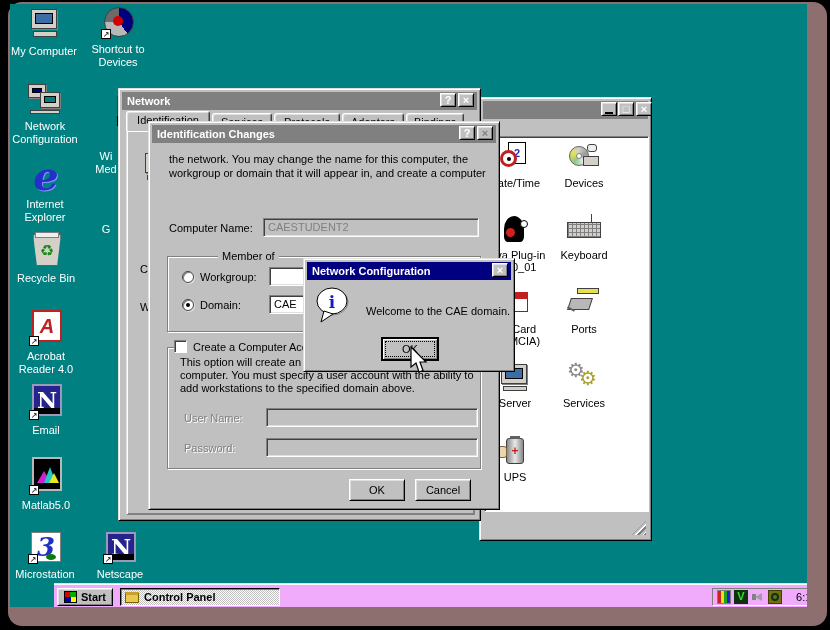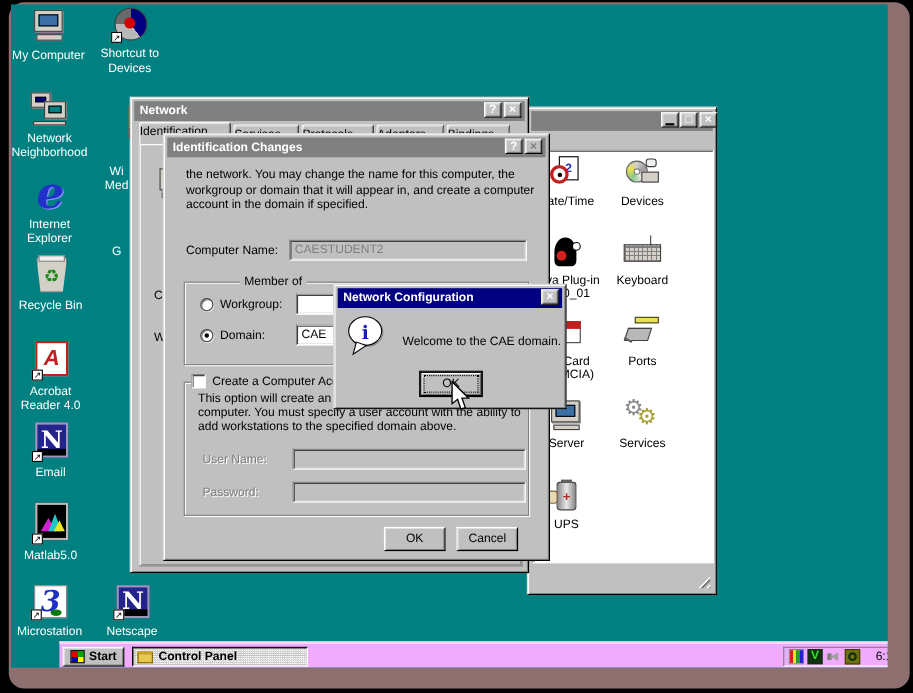--- a/index.html
+++ b/index.html
@@ -60,21 +60,21 @@
     background-size:2px 2px; border-top:1px solid #000; border-left:1px solid #000;
     border-bottom:1px solid #fff; border-right:1px solid #fff;
     box-shadow: inset 1px 1px 0 #808080; display:flex; align-items:center; }
   .tray { border-top:1px solid #808080; border-left:1px solid #808080;
     border-bottom:1px solid #fff; border-right:1px solid #fff; display:flex; align-items:center; }
   .flag { width:13px; height:12px; background: conic-gradient(#0a0 0 25%, #ff0 0 50%, #00a 0 75%, #d00 0);
     border:1px solid #000; }
   .tab { position:absolute; background:#c0c0c0; border-top:1px solid #fff; border-left:1px solid #fff;
     border-right:1px solid #404040; border-radius:3px 3px 0 0;
     box-shadow: inset 1px 1px 0 #dfdfdf, inset -1px 0 0 #808080;
-    text-align:left; font-size:11px; padding-top:2px; }
+    text-align:center; font-size:11px; padding-top:2px; }
   .focus-dotted { outline:1px dotted #000; outline-offset:-4px; }
   .triangle-l { width:0; height:0; border-top:4px solid transparent; border-bottom:4px solid transparent; }
 </style>
 </head>
 <body>
 
 <div id="bezel" class="abs"></div>
 <div id="screen" class="abs">
 
   <div class="dicon" style="left:-2px;top:5px">
@@ -101,21 +101,21 @@
     <div class="art">
       <div class="mini-monitor" style="left:0;top:0;width:18px;height:14px">
           <div class="mini-screen" style="background:#000080"></div>
         </div>
       <div class="mini-monitor" style="left:12px;top:8px;width:20px;height:16px">
           <div class="mini-screen" style="background:#008080"></div>
         </div>
       <div class="mini-base" style="left:2px;top:26px;width:30px;height:4px"></div>
     </div>
     <div class="icon-label">Network</div>
-    <div class="icon-label">Neighborhood</div>
+    <div class="icon-label">Configuration</div>
   </div>
 
   <div class="dicon" style="left:60px;top:92px">
     <div class="art" style="margin-bottom:22px">
       <div class="tile" style="left:28px;top:0;width:18px;height:26px;background:#d8c840;border:1px solid #404040"></div>
       <div class="shortcut-badge" style="left:28px;bottom:2px">↗</div>
     </div>
     <div class="icon-label">Wi</div>
     <div class="icon-label">Med</div>
   </div>
@@ -324,21 +324,20 @@
       <div class="abs btn tb-btn" style="right:21px;top:1px">
           <span>?</span>
         </div>
       <div class="abs btn tb-btn" style="right:3px;top:1px;color:#808080">
           <span>×</span>
         </div>
     </div>
     <div class="abs" style="left:20px;top:31px;line-height:13.5px">
       <div>the network.  You may change the name for this computer, the</div>
       <div>workgroup or domain that it will appear in, and create a computer</div>
-      <div>account in the domain if specified.</div>
     </div>
     <div class="abs" style="left:20px;top:100px">Computer Name:</div>
     <div class="abs tfield disabled" style="left:114px;top:96px;width:216px;height:19px">CAESTUDENT2</div>
 
     <div class="abs group" style="left:18px;top:134px;width:314px;height:76px">
       <span class="legend">Member of</span>
       <div class="abs radio" style="left:14px;top:14px;position:absolute"></div>
       <div class="abs" style="left:32px;top:14px">Workgroup:</div>
       <div class="abs tfield" style="left:101px;top:10px;width:150px;height:19px"></div>
       <div class="abs radio sel" style="left:14px;top:42px;position:absolute"></div>

